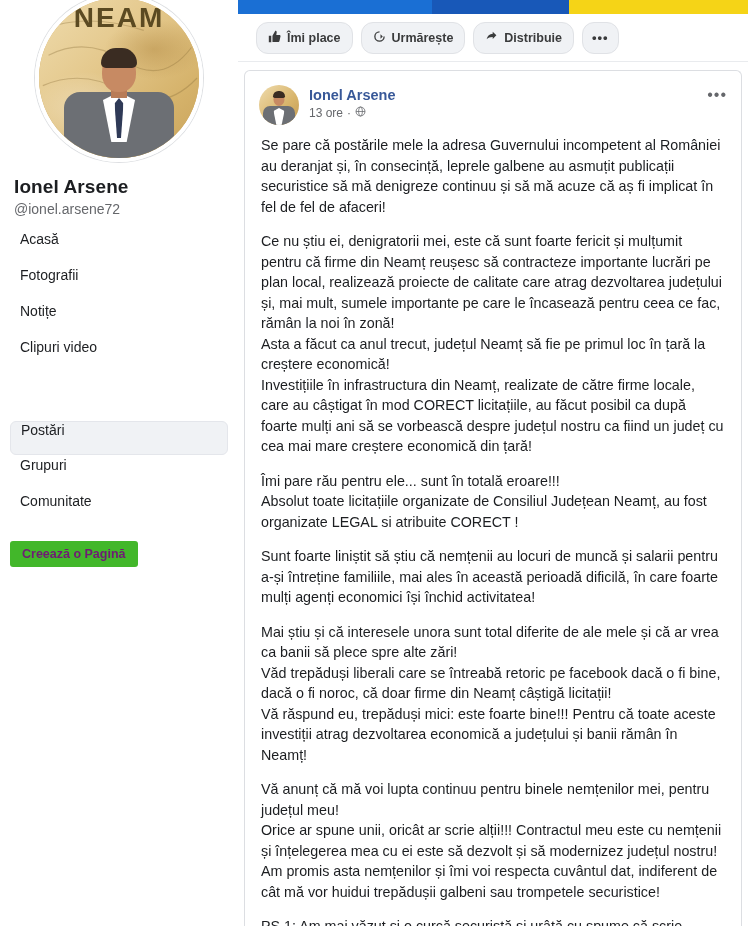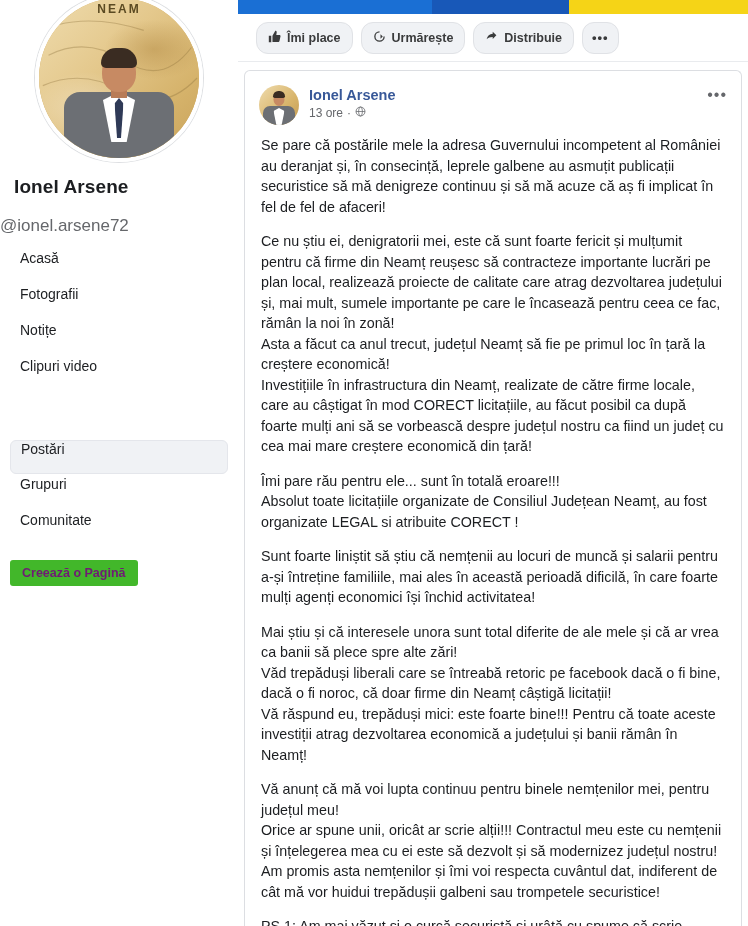--- a/index.html
+++ b/index.html
@@ -55,21 +55,21 @@
     position: absolute;
     inset: 0;
     opacity: 0.35;
   }
   .avatar .neam-text {
     position: absolute;
     top: 4px;
     left: 0;
     right: 0;
     text-align: center;
-    font-size: 12px;
+    font-size: 28px;
     font-weight: 700;
     letter-spacing: 2px;
     color: #5b4a22;
     font-family: "Liberation Sans", sans-serif;
   }
   .avatar .person {
     position: absolute;
     left: 50%;
     transform: translateX(-50%);
     bottom: 0;
@@ -138,22 +138,23 @@
 
   .profile-name {
     margin-top: 14px;
     padding-left: 14px;
     font-size: 19px;
     font-weight: 700;
     color: #1c1e21;
     letter-spacing: 0.1px;
   }
   .profile-handle {
-    margin-top: 18px;
-    font-size: 17px;
+    padding-left: 14px;
+    margin-top: 3px;
+    font-size: 14px;
     color: #65676b;
   }
 
   .nav {
     margin-top: 14px;
     padding: 0 10px;
   }
   .nav-item {
     height: 34px;
     display: flex;

